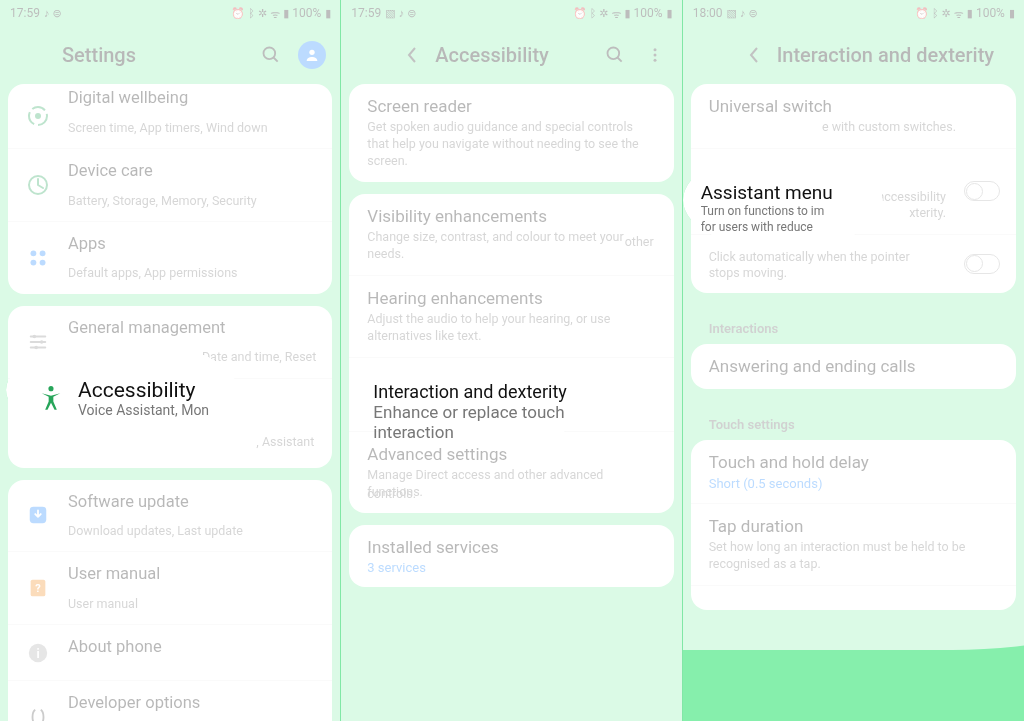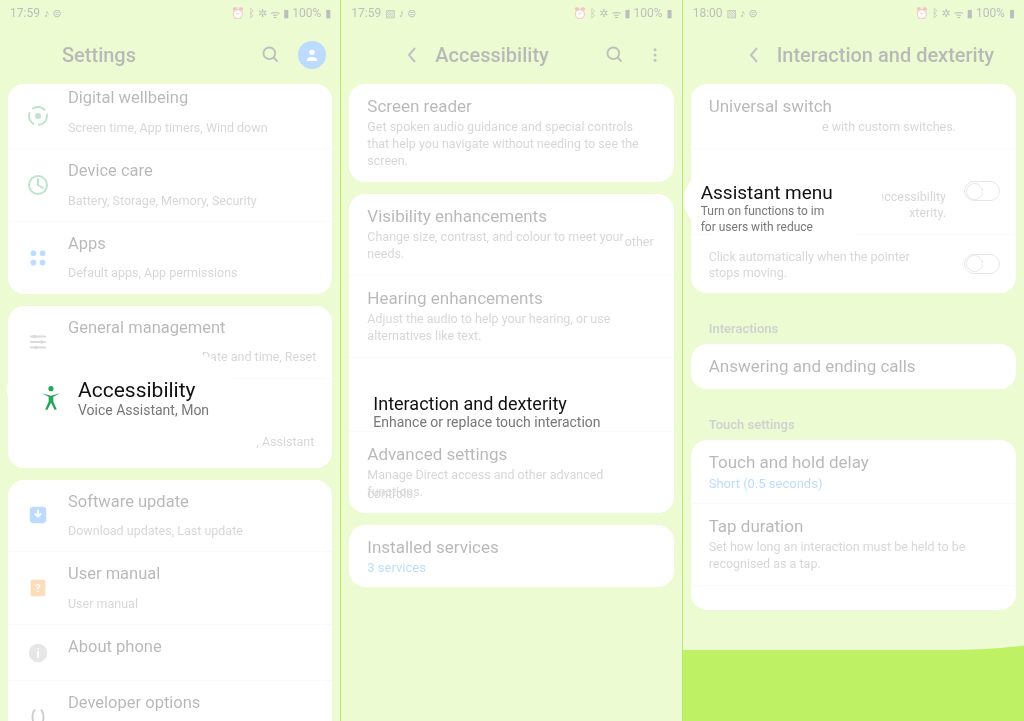--- a/index.html
+++ b/index.html
@@ -1,18 +1,18 @@
 <!DOCTYPE html>
 <html><head>
 <meta charset="utf-8">
 <style>
   * { box-sizing: border-box; margin: 0; padding: 0; }
   html, body { width: 1024px; height: 721px; overflow: hidden; font-family: -apple-system, "Segoe UI", Roboto, sans-serif; background: #fff; }
   .screens { display: flex; width: 1024px; height: 721px; }
-  .screen { width: 341.33px; height: 721px; background: #bef264; position: relative; overflow: hidden; display: flex; flex-direction: column; }
+  .screen { width: 341.33px; height: 721px; background: #86efac; position: relative; overflow: hidden; display: flex; flex-direction: column; }
   .screen:not(:last-child) { border-right: 1px solid rgba(0,0,0,0.03); }
 
   
   .status-bar { height: 26px; display: flex; justify-content: space-between; align-items: center; padding: 0 10px; font-size: 12px; color: #222; }
   .status-left, .status-right { display: flex; align-items: center; gap: 4px; }
   .status-ico { font-size: 11px; letter-spacing: -1px; }
 
   
   .hdr { height: 58px; display: flex; align-items: center; padding: 0 14px; gap: 14px; margin-left: 48px; }
   .hdr .back { width: 18px; height: 18px; display:flex; align-items:center; justify-content:center; }
@@ -306,21 +306,21 @@
           <div class="ttl">Installed services</div>
           <div class="link">3 services</div>
         </div>
       </div>
     </div>
 
     <div class="highlight" style="left:8px; top:363px; width:254px; height:80px;">
       <div class="hl-inner"></div>
       <div class="hl-content noic">
         <div class="hl-ttl" style="font-size:18px;">Interaction and dexterity</div>
-        <div class="hl-sub" style="font-size:14px;">Enhance or replace touch interaction</div>
+        <div class="hl-sub" style="font-size:17px;">Enhance or replace touch interaction</div>
       </div>
     </div>
   </div>
 
   <div class="screen">
     <div class="status-bar">
       <div class="status-left">
         <span>18:00</span>
         <span class="status-ico">▧</span>
         <span class="status-ico">♪</span>

